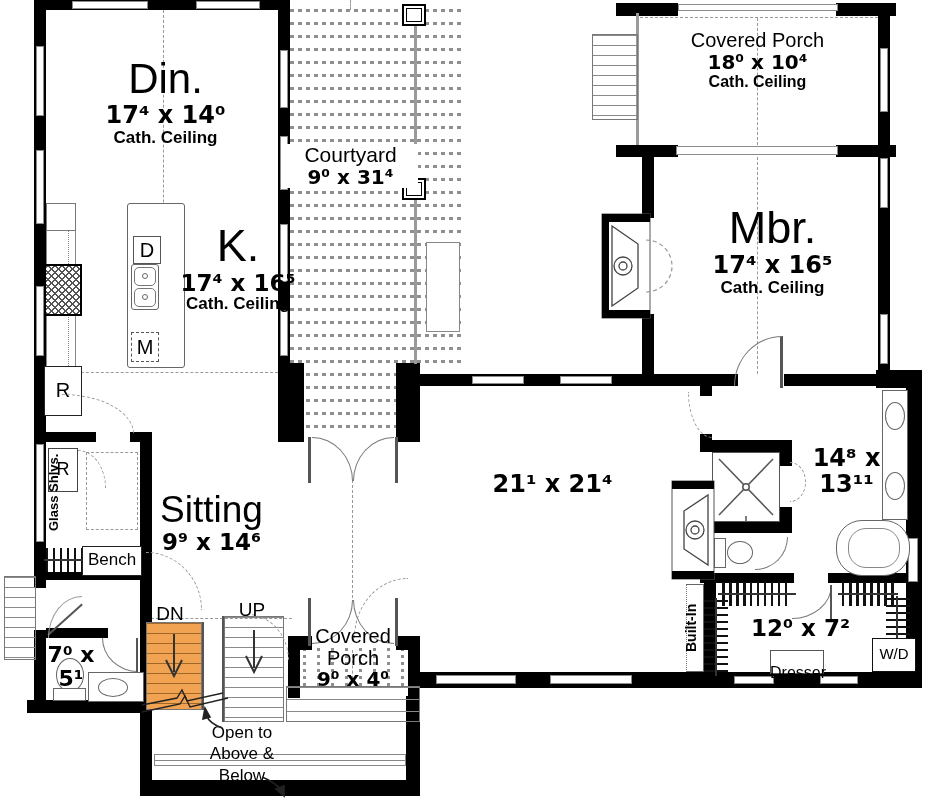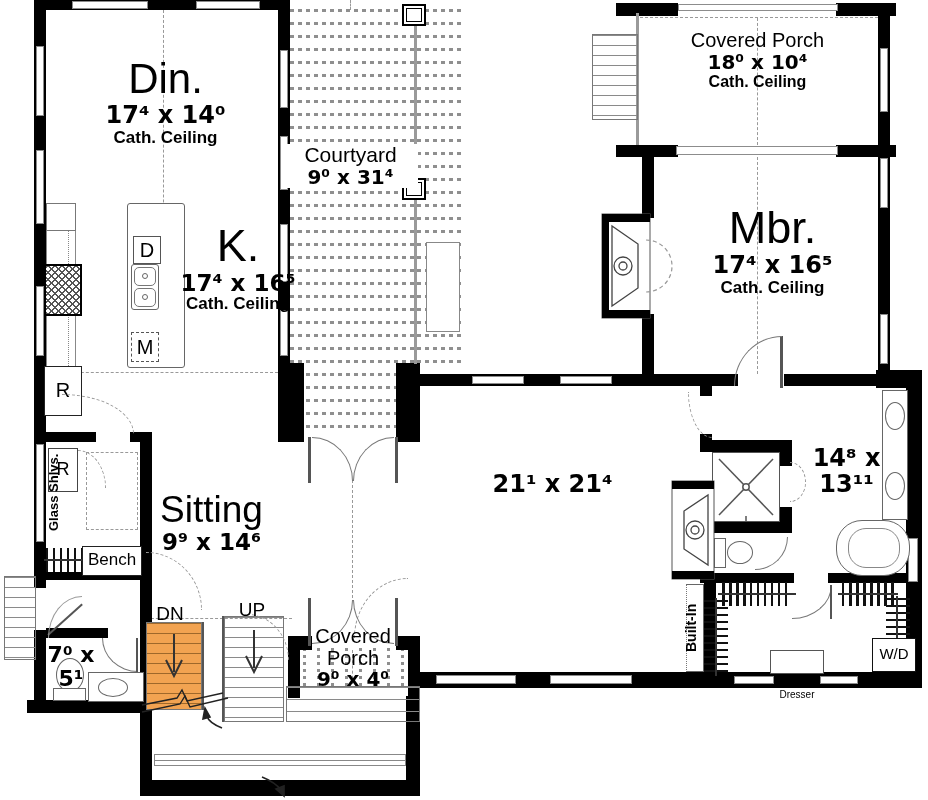--- a/index.html
+++ b/index.html
@@ -211,21 +211,21 @@
   <div class="rackv" style="left:842px;top:582px;width:52px;height:24px"></div>
   <div class="thin" style="left:838px;top:593px;width:60px;height:2px;background:#333"></div>
   <div class="rackh" style="left:704px;top:600px;width:24px;height:74px"></div>
   <div class="thin" style="left:715px;top:598px;width:2px;height:78px;background:#333"></div>
   <div class="rackh" style="left:886px;top:598px;width:24px;height:38px"></div>
   <div class="thin" style="left:896px;top:596px;width:2px;height:42px;background:#333"></div>
 
   <div class="box" style="left:686px;top:584px;width:18px;height:88px;border-color:#666;border-left:1px dotted #777"></div>
   <div class="vlab" style="left:678px;top:584px;width:26px;height:88px;font-size:14px">Built-In</div>
   <div class="box" style="left:770px;top:650px;width:54px;height:24px;border-color:#555"></div>
-  <div class="lbl rn" style="left:770px;top:690px;width:54px;font-size:10px">Dresser</div>
+  <div class="lbl rn" style="left:770px;top:664px;width:54px;font-size:16px">Dresser</div>
   <div class="box" style="left:872px;top:638px;width:44px;height:34px;border:1.5px solid #111"></div>
   <div class="lbl rn" style="left:872px;top:646px;width:44px;font-size:15px">W/D</div>
 
   <div class="vlab" style="left:45px;top:436px;width:16px;height:112px;font-size:13px">Glass Shlvs.</div>
 
   <div class="lbl" style="left:88px;top:56px;width:155px">
     <div class="rn" style="font-size:42px">Din.</div>
     <div class="rd" style="font-size:24px;margin-top:2px">17⁴ x 14⁰</div>
     <div class="rnote" style="font-size:17px">Cath. Ceiling</div>
   </div>
@@ -254,27 +254,31 @@
   <div class="lbl" style="left:134px;top:490px;width:155px">
     <div class="rn" style="font-size:37px">Sitting</div>
     <div class="rd" style="font-size:23px">9⁹ x 14⁶</div>
   </div>
   <div class="lbl" style="left:36px;top:643px;width:70px">
     <div class="rd" style="font-size:22px">7⁰ x 5¹</div>
   </div>
   <div class="lbl" style="left:784px;top:446px;width:125px">
     <div class="rd" style="font-size:24px">14⁸ x 13¹¹</div>
   </div>
+  <div class="lbl" style="left:738px;top:616px;width:125px">
+    <div class="rd" style="font-size:23px">12⁰ x 7²</div>
+  </div>
   <div class="lbl" style="left:298px;top:626px;width:110px">
     <div class="rn" style="font-size:20px">Covered Porch</div>
     <div class="rd" style="font-size:20px">9⁰ x 4⁰</div>
   </div>
 
   <div class="lbl rn" style="left:148px;top:604px;width:44px;font-size:19px">DN</div>
   <div class="lbl rn" style="left:230px;top:600px;width:44px;font-size:19px">UP</div>
+  <div class="lbl rn" style="left:194px;top:722px;width:96px;font-size:17px;line-height:1.25">Open to Above &amp; Below</div>
 
   <svg width="928" height="800" viewBox="0 0 928 800">
 
     <g stroke="#333" stroke-width="2" fill="none">
       <line x1="174" y1="634" x2="174" y2="672"></line>
         <polyline points="166,660 174,676 182,660"></polyline>
       <line x1="254" y1="630" x2="254" y2="668"></line>
         <polyline points="246,656 254,672 262,656"></polyline>
     </g>
 

